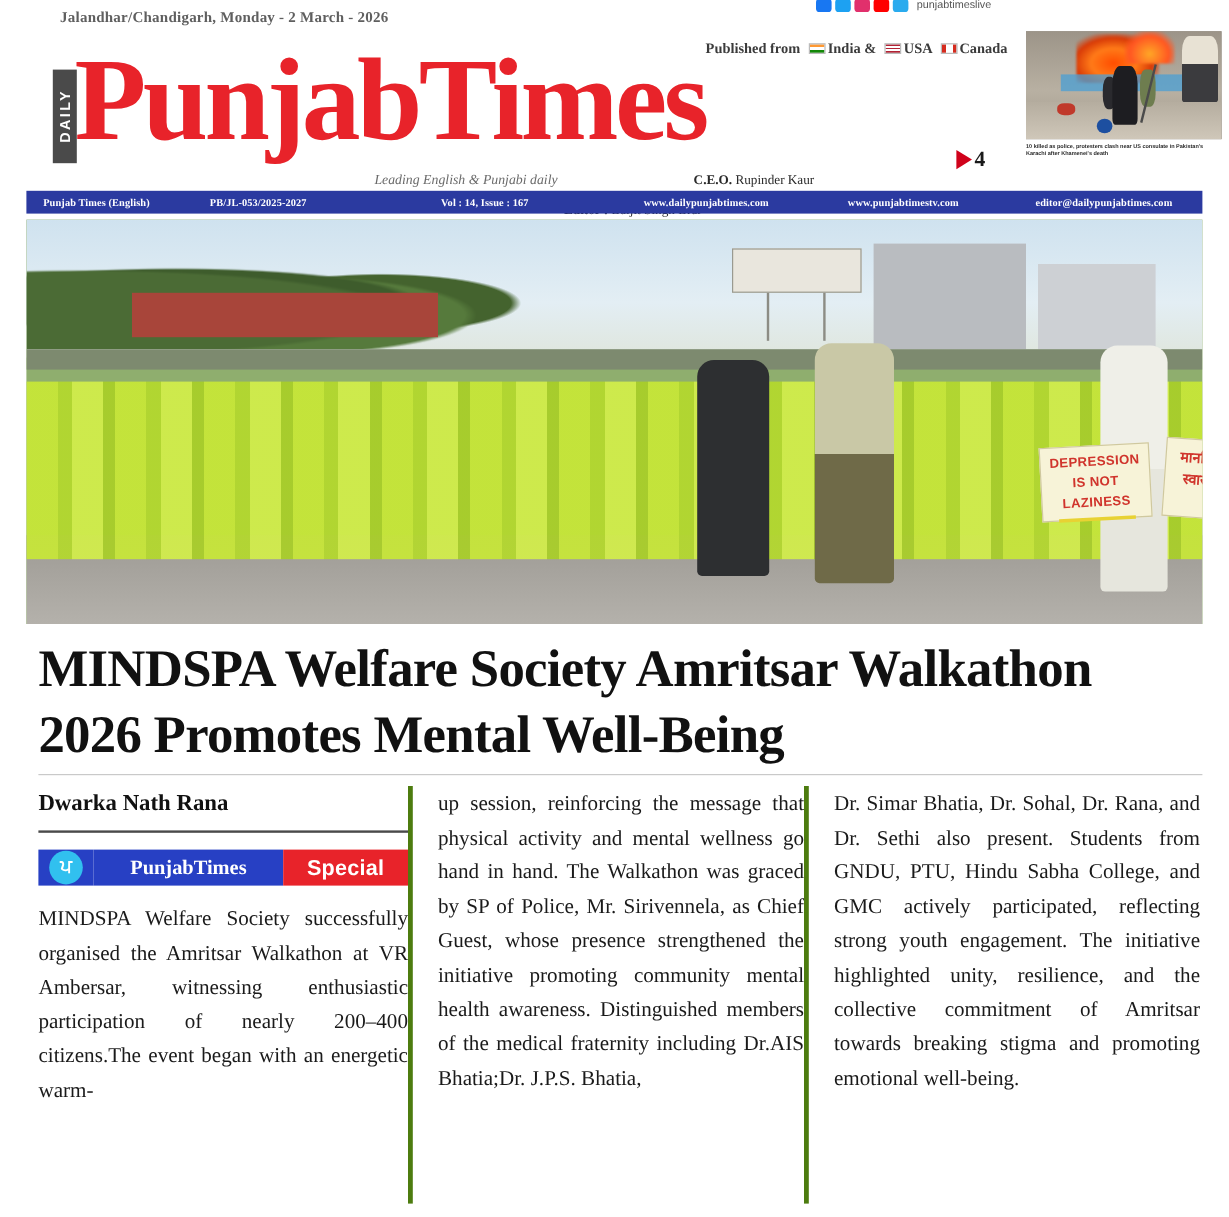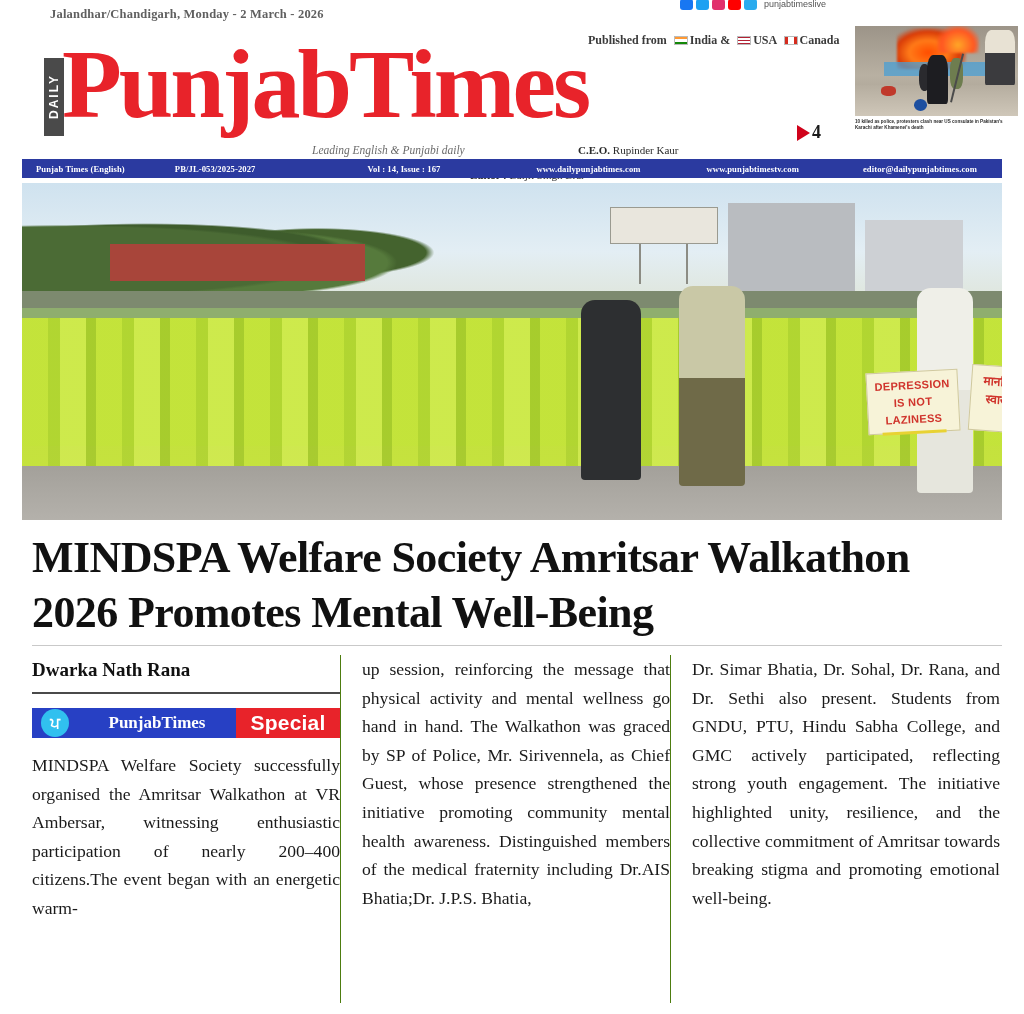--- a/index.html
+++ b/index.html
@@ -208,21 +208,21 @@
   }
   .hl-rule {
     position:absolute; left:32px; top:645px; width:970px; height:1px;
     background:#c9c9c9;
   }
 
   
   .cols { position:absolute; left:32px; top:655px; width:970px; height:348px;
     display:flex; }
   .col { width:308px; position:relative; }
-  .col.sep { border-left:1px solid #4d7c0f; padding-left:21px; width:330px; }
+  .col.sep { border-left:4px solid #4d7c0f; padding-left:21px; width:330px; }
 
   .byline {
     font-family:"Liberation Serif", serif; font-weight:bold;
     font-size:19px; line-height:24px; color:#111; margin-top:3px;
   }
   .byline-rule { margin-top:10px; height:2px; background:#4a4a4a; width:100%; }
 
   .special-badge {
     margin-top:14px; display:flex; align-items:stretch; height:30px; width:100%;
   }
@@ -236,21 +236,21 @@
     font-family:"Liberation Serif", serif; font-weight:bold;
     color:#fff; font-size:15px; line-height:15px;
   }
   .sb-name {
     flex:1; background:#2740c4; color:#fff;
     font-family:"Liberation Serif", serif; font-weight:bold; font-size:17px;
     display:flex; align-items:center; justify-content:center;
   }
   .sb-special {
     width:104px; background:#e8232a; color:#fff;
-    font-family:"Liberation Sans", sans-serif; font-weight:bold; font-size:21px;
+    font-family:"Liberation Sans", sans-serif; font-weight:bold; font-size:18px;
     display:flex; align-items:center; justify-content:center;
     letter-spacing:.2px;
   }
 
   .body-text {
     margin-top:13px;
     font-family:"Liberation Serif", serif;
     font-size:17.6px; line-height:28.6px; color:#1a1a1a;
     text-align:justify; text-justify:inter-word;
     hyphens:none;

